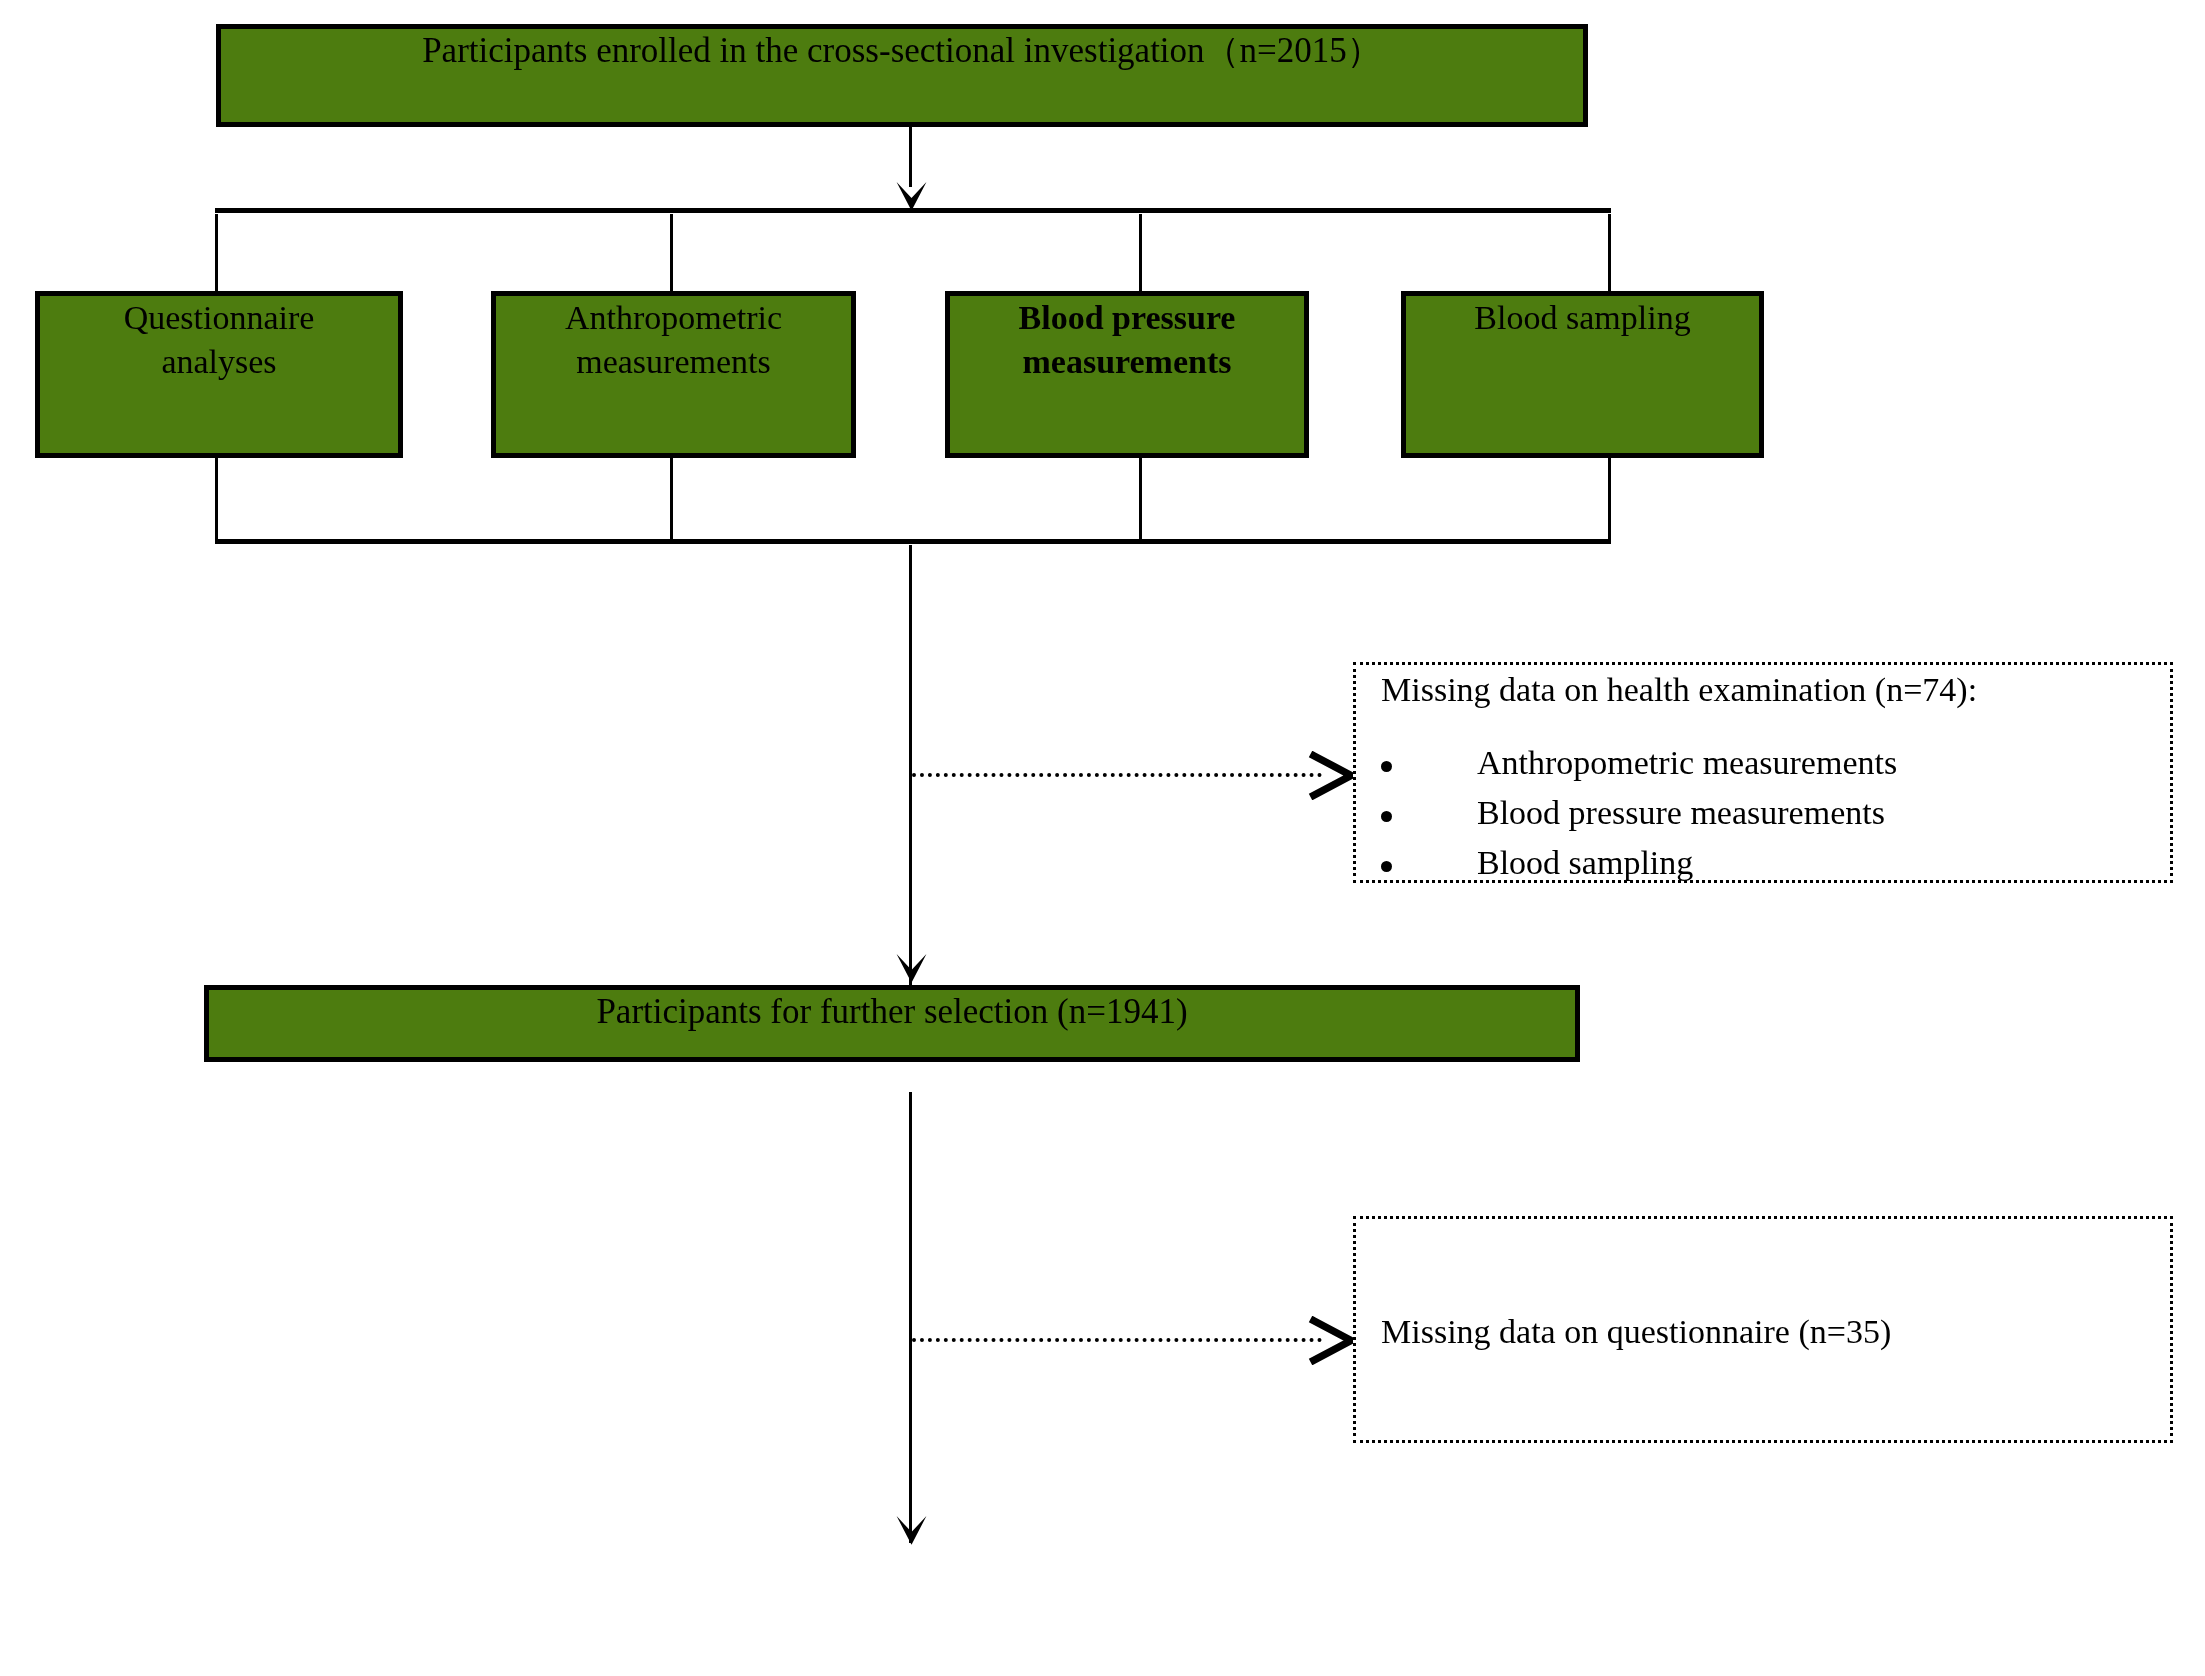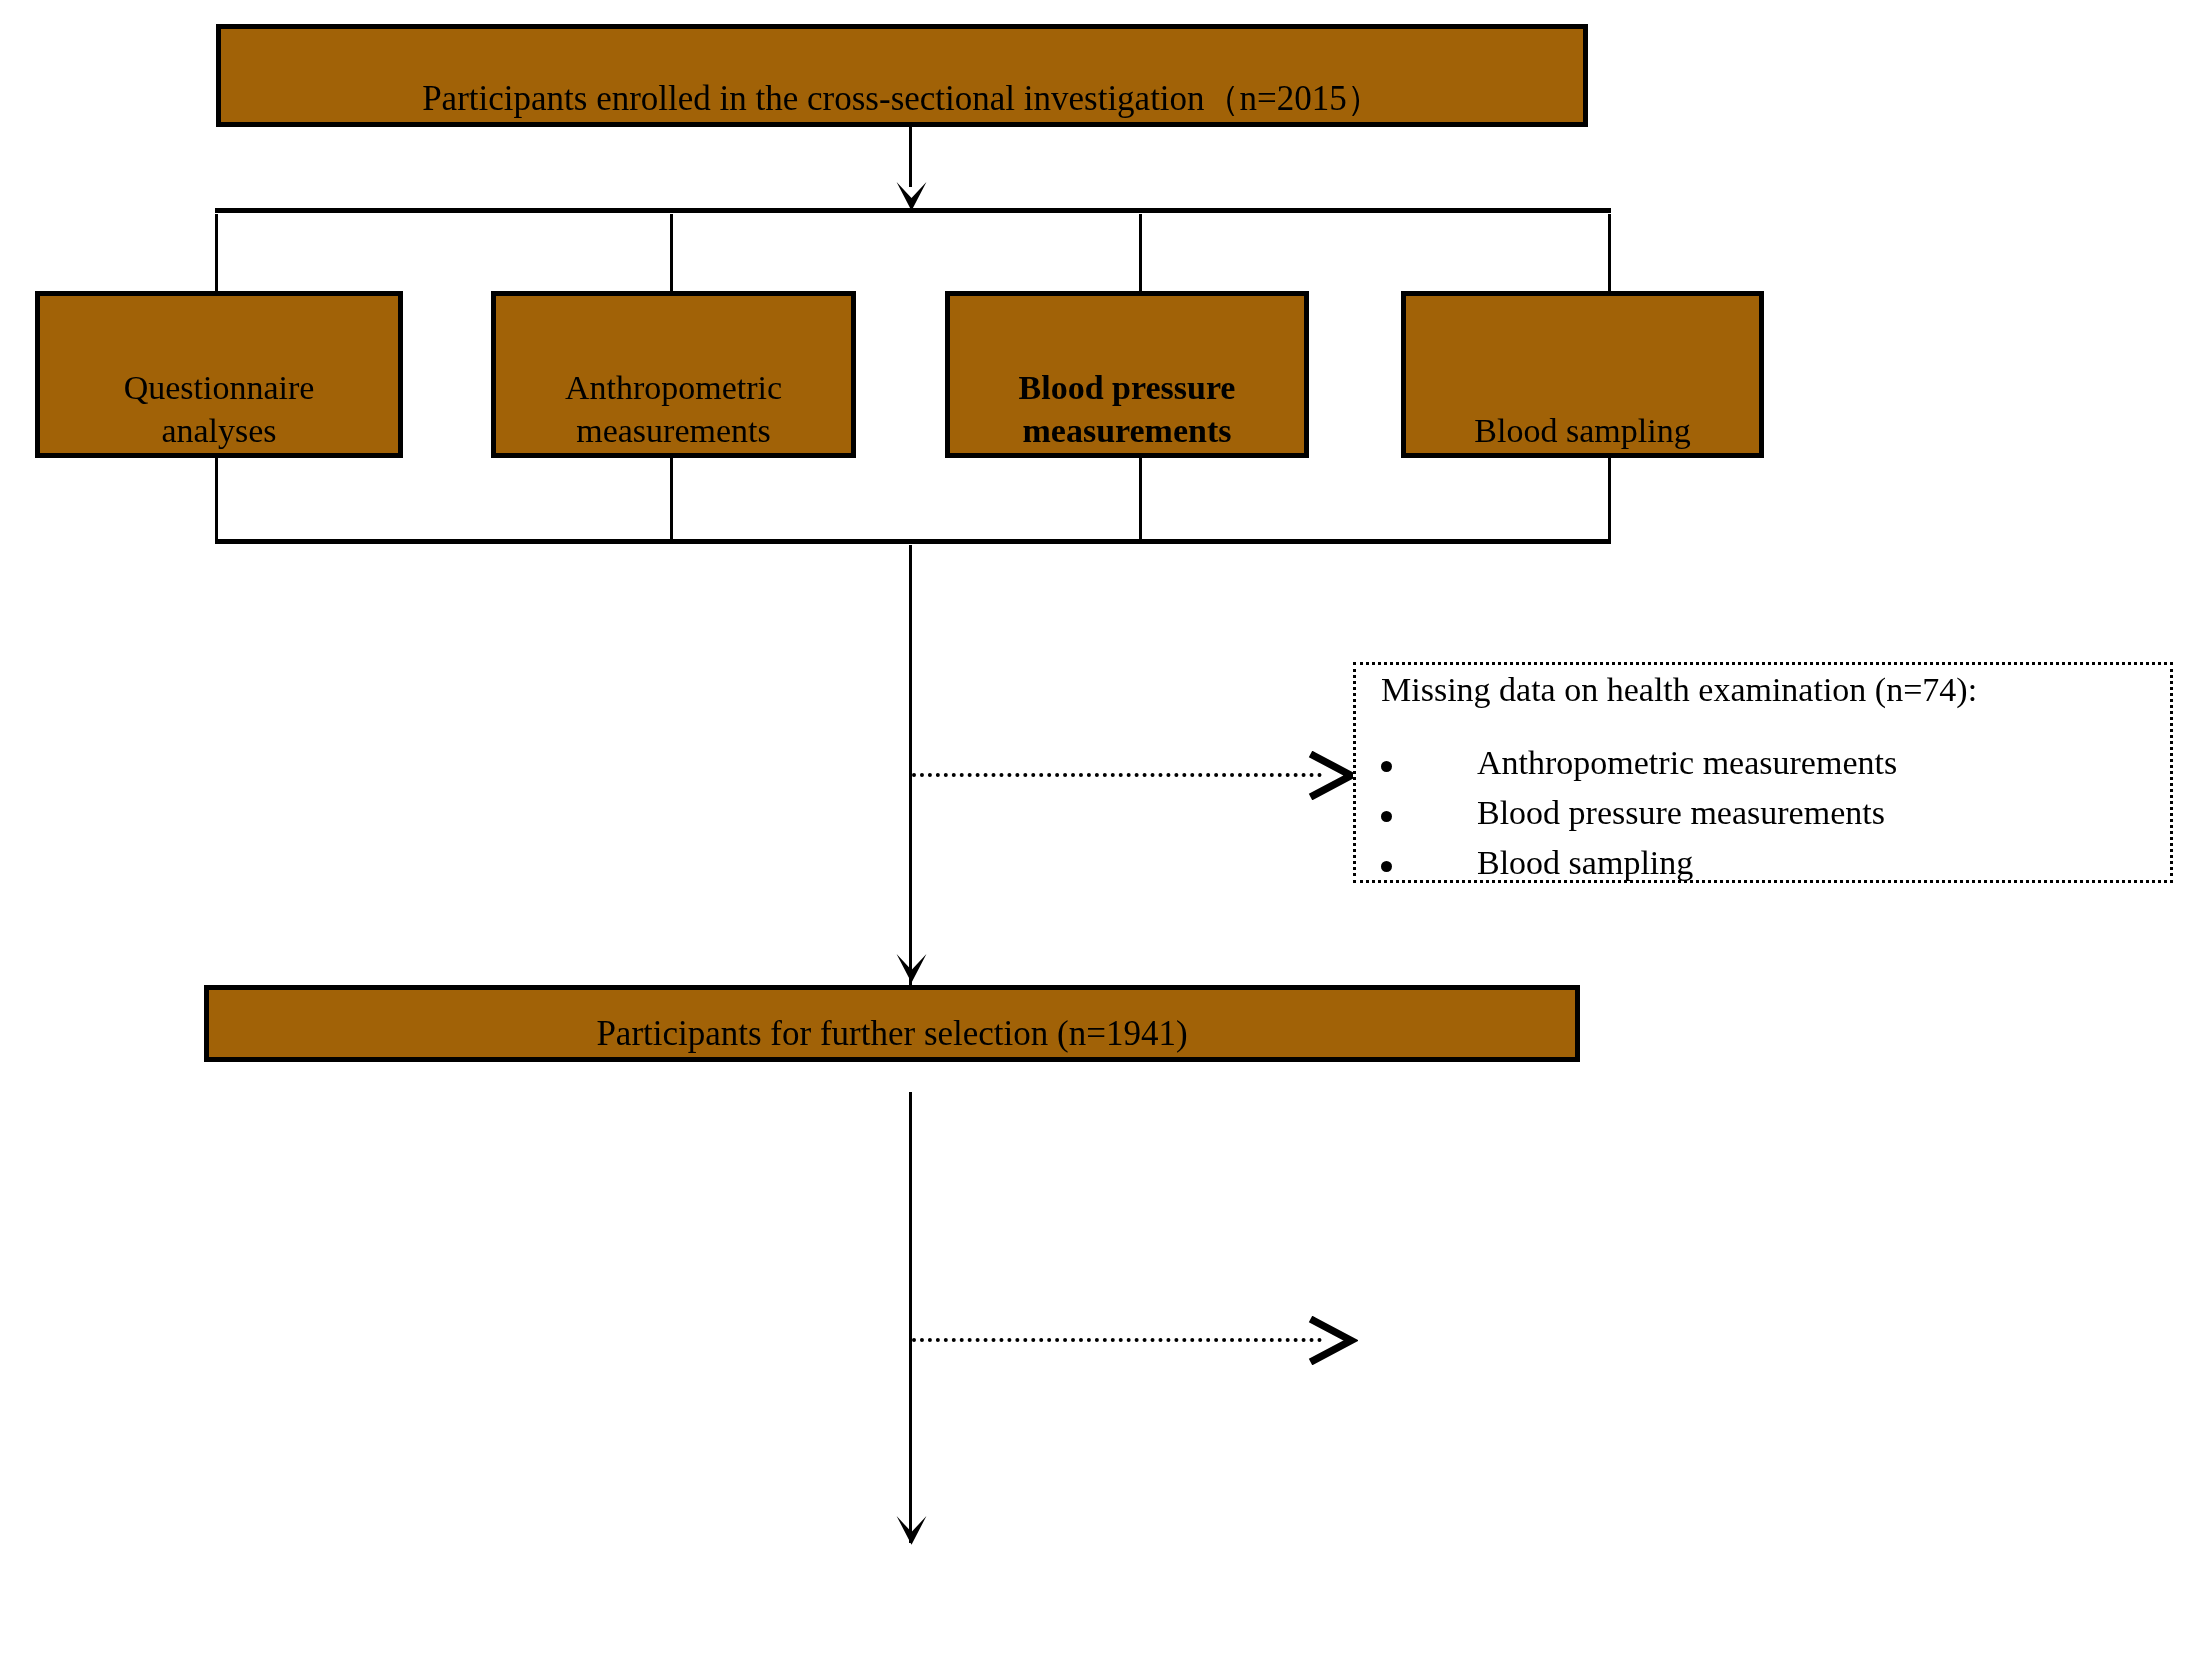--- a/index.html
+++ b/index.html
@@ -15,23 +15,23 @@
     font-family: "Liberation Serif", "DejaVu Serif", serif;
     color: #000000;
     overflow: hidden;
   }
 
   
   .node {
     position: absolute;
     box-sizing: border-box;
     border: 5.1px solid #000000;
-    background: #a16207;
+    background: #4d7c0f;
     display: flex;
-    align-items: flex-end;
+    align-items: flex-start;
     justify-content: center;
     text-align: center;
     line-height: 1.28;
   }
   .node .label {
     display: block;
     white-space: pre-wrap;
   }
 
   .node-wide { font-size: 35px; }
@@ -204,16 +204,19 @@
     </svg>
   </div>
 
   <div class="dotline" style="left:912px; top:1338px; width:410px;"></div>
   <div class="chevron" style="left:1307px; top:1316px;">
     <svg width="51" height="49" viewBox="0 0 90 86">
       <path d="M12 8 L78 43 L12 78" fill="none" stroke="#000000" stroke-width="13" stroke-linecap="square" stroke-linejoin="miter"></path>
     </svg>
   </div>
 
+  <div class="excl" style="left:1353px; top:1216px; width:820px; height:227px;">
+    <div class="excl-single" style="left:25px; top:96px;">Missing data on questionnaire (n=35)</div>
+  </div>
 
 
 </div>
 
 
 </body></html>

